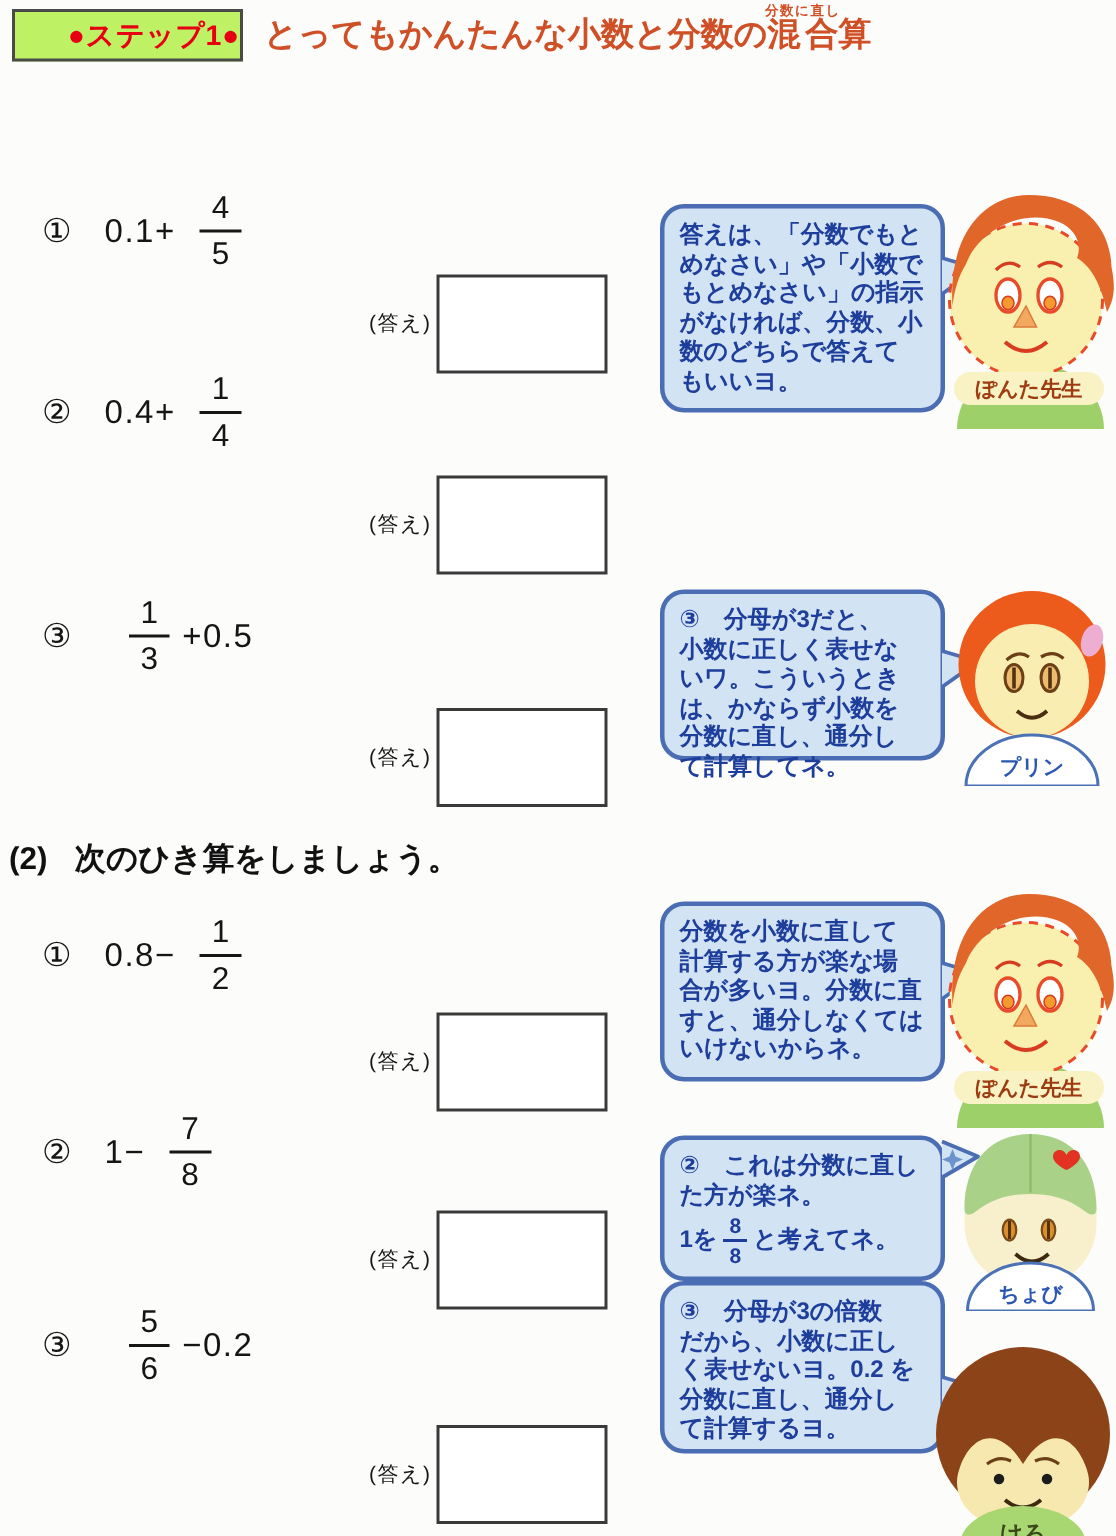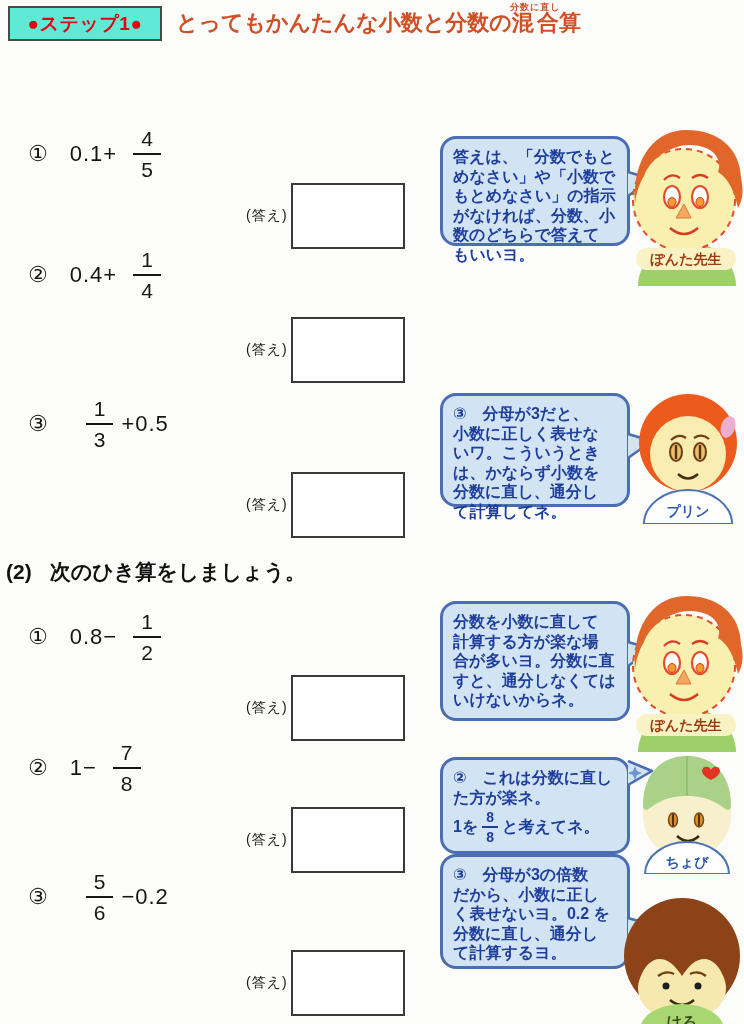--- a/index.html
+++ b/index.html
@@ -1,21 +1,21 @@
 <!DOCTYPE html>
 <html><head>
 <meta charset="utf-8">
 <style>
   html,body{margin:0;padding:0;}
   body{width:744px;height:1024px;background:#fcfcfa;font-family:"Liberation Sans","DejaVu Sans",sans-serif;}
   .page{position:relative;width:744px;height:1024px;overflow:hidden;color:#1a1a1a;}
 
   
   .step-box{position:absolute;left:8px;top:6px;width:150px;height:31px;border:2px solid #4a4a4a;
-            display:flex;align-items:center;justify-content:center;background:#5eead4;}
+            display:flex;align-items:center;justify-content:flex-end;background:#bef264;}
   .step-box span{color:#e60012;font-weight:bold;font-size:19px;letter-spacing:0.5px;}
   .title{position:absolute;left:176px;top:2px;margin:0;font-size:22px;font-weight:bold;color:#cf4f26;
          line-height:40px;white-space:nowrap;}
   .title rt{font-size:9px;font-weight:bold;color:#cf4f26;letter-spacing:1px;}
 
   
   .sec{position:absolute;left:6px;font-size:21px;font-weight:bold;color:#111;white-space:nowrap;}
   .sec .sec-txt{margin-left:18px;}
 
   
@@ -134,21 +134,21 @@
   </div>
   <div class="ans" style="top:807px;">
     <span class="alabel">(答え)</span>
     <div class="abox"></div>
   </div>
   <div class="ans" style="top:950px;">
     <span class="alabel">(答え)</span>
     <div class="abox"></div>
   </div>
 
-  <div class="bubble" style="top:136px;height:110px;">
+  <div class="bubble" style="top:136px;height:139px;">
     <div class="bline">答えは、「分数でもと</div>
     <div class="bline">めなさい」や「小数で</div>
     <div class="bline">もとめなさい」の指示</div>
     <div class="bline">がなければ、分数、小</div>
     <div class="bline">数のどちらで答えて</div>
     <div class="bline">もいいヨ。</div>
   </div>
   <svg class="tail" style="left:626px;top:170px;" width="28" height="28">
       <path d="M2,2 L26,9 L2,26" fill="#d2e3f3" stroke="#4a6db3" stroke-width="2.6" stroke-linejoin="round"></path>
     </svg>

